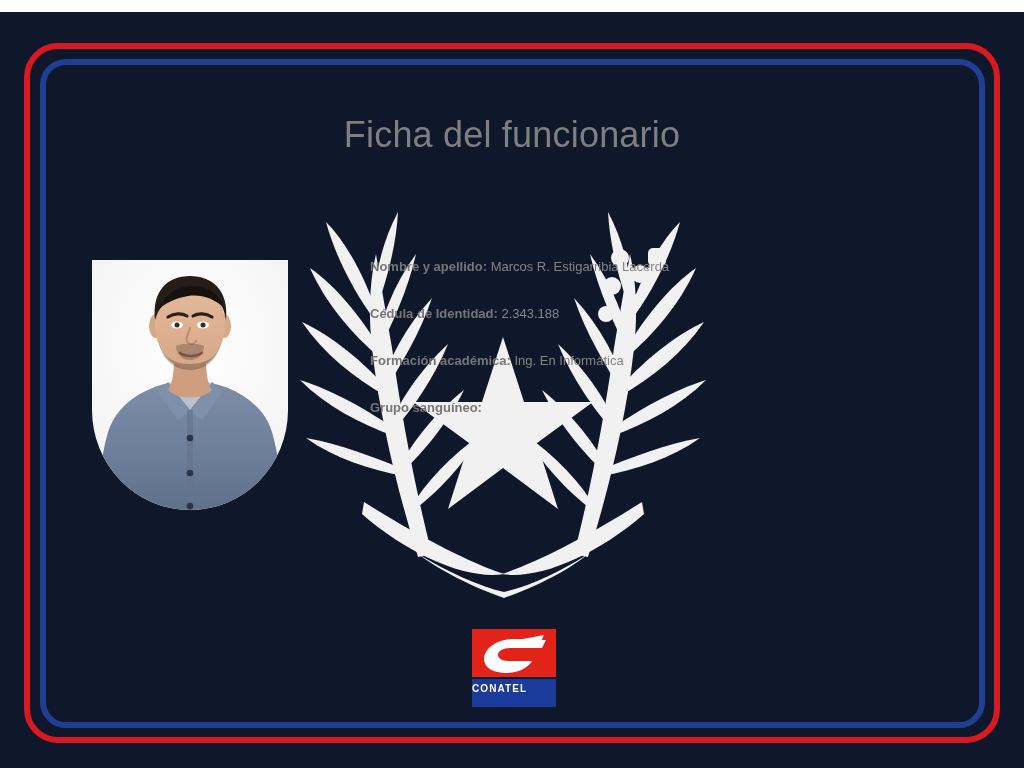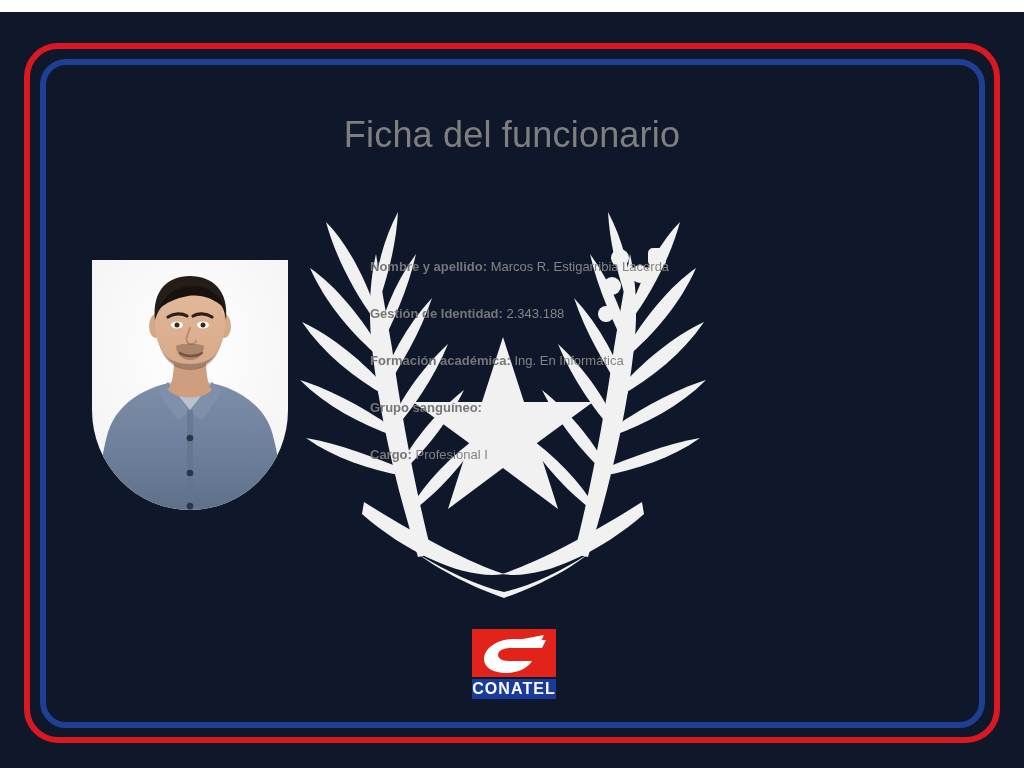--- a/index.html
+++ b/index.html
@@ -116,28 +116,28 @@
   .logo-mark {
     position: relative;
     width: 84px;
     height: 48px;
     background: #e2231a;
     overflow: hidden;
   }
   .logo-mark svg { display: block; width: 84px; height: 48px; }
   .logo-word {
     width: 84px;
-    height: 20px;
+    height: 28px;
     margin-top: 2px;
     background: #1a3a9c;
     color: #ffffff;
-    font-size: 16px;
+    font-size: 10px;
     font-weight: bold;
     letter-spacing: 1.1px;
-    text-align: right;
+    text-align: left;
     line-height: 20px;
     font-family: "Liberation Sans", sans-serif;
   }
 </style>
 </head>
 <body>
 
 <div id="card-root">
 
   <div id="watermark">
@@ -259,39 +259,35 @@
   </div>
 
   <div id="details">
 
     <div class="field-row">
       <span class="field-label">Nombre y apellido: </span>
       <span class="field-value">Marcos R. Estigarribia Lacerda</span>
     </div>
 
     <div class="field-row">
-      <span class="field-label">Gestión de Identidad: </span>
+      <span class="field-label">Cédula de Identidad: </span>
       <span class="field-value">2.343.188</span>
     </div>
 
     <div class="field-row">
       <span class="field-label">Formación académica: </span>
       <span class="field-value">Ing. En Informática</span>
     </div>
 
     <div class="field-row">
       <span class="field-label">Grupo sanguíneo: </span>
       <span class="field-value"></span>
     </div>
 
 
-    <div class="field-row">
-      <span class="field-label">Cargo: </span>
-      <span class="field-value">Profesional I</span>
-    </div>
 
   </div>
 
   <div id="conatel-logo">
     <div class="logo-mark">
       <svg viewBox="0 0 84 48" xmlns="http://www.w3.org/2000/svg">
         <path d="M42,10 C24,10 12,20 12,30 C12,39 22,44 34,44 C46,44 56,39 60,32 L36,32 C30,32 26,29 26,26 C26,22 31,19 38,19 L70,19 L74,11 Z" fill="#ffffff"></path>
         <path d="M40,12 L72,6 L68,14 L38,19 Z" fill="#ffffff"></path>
       </svg>
     </div>

